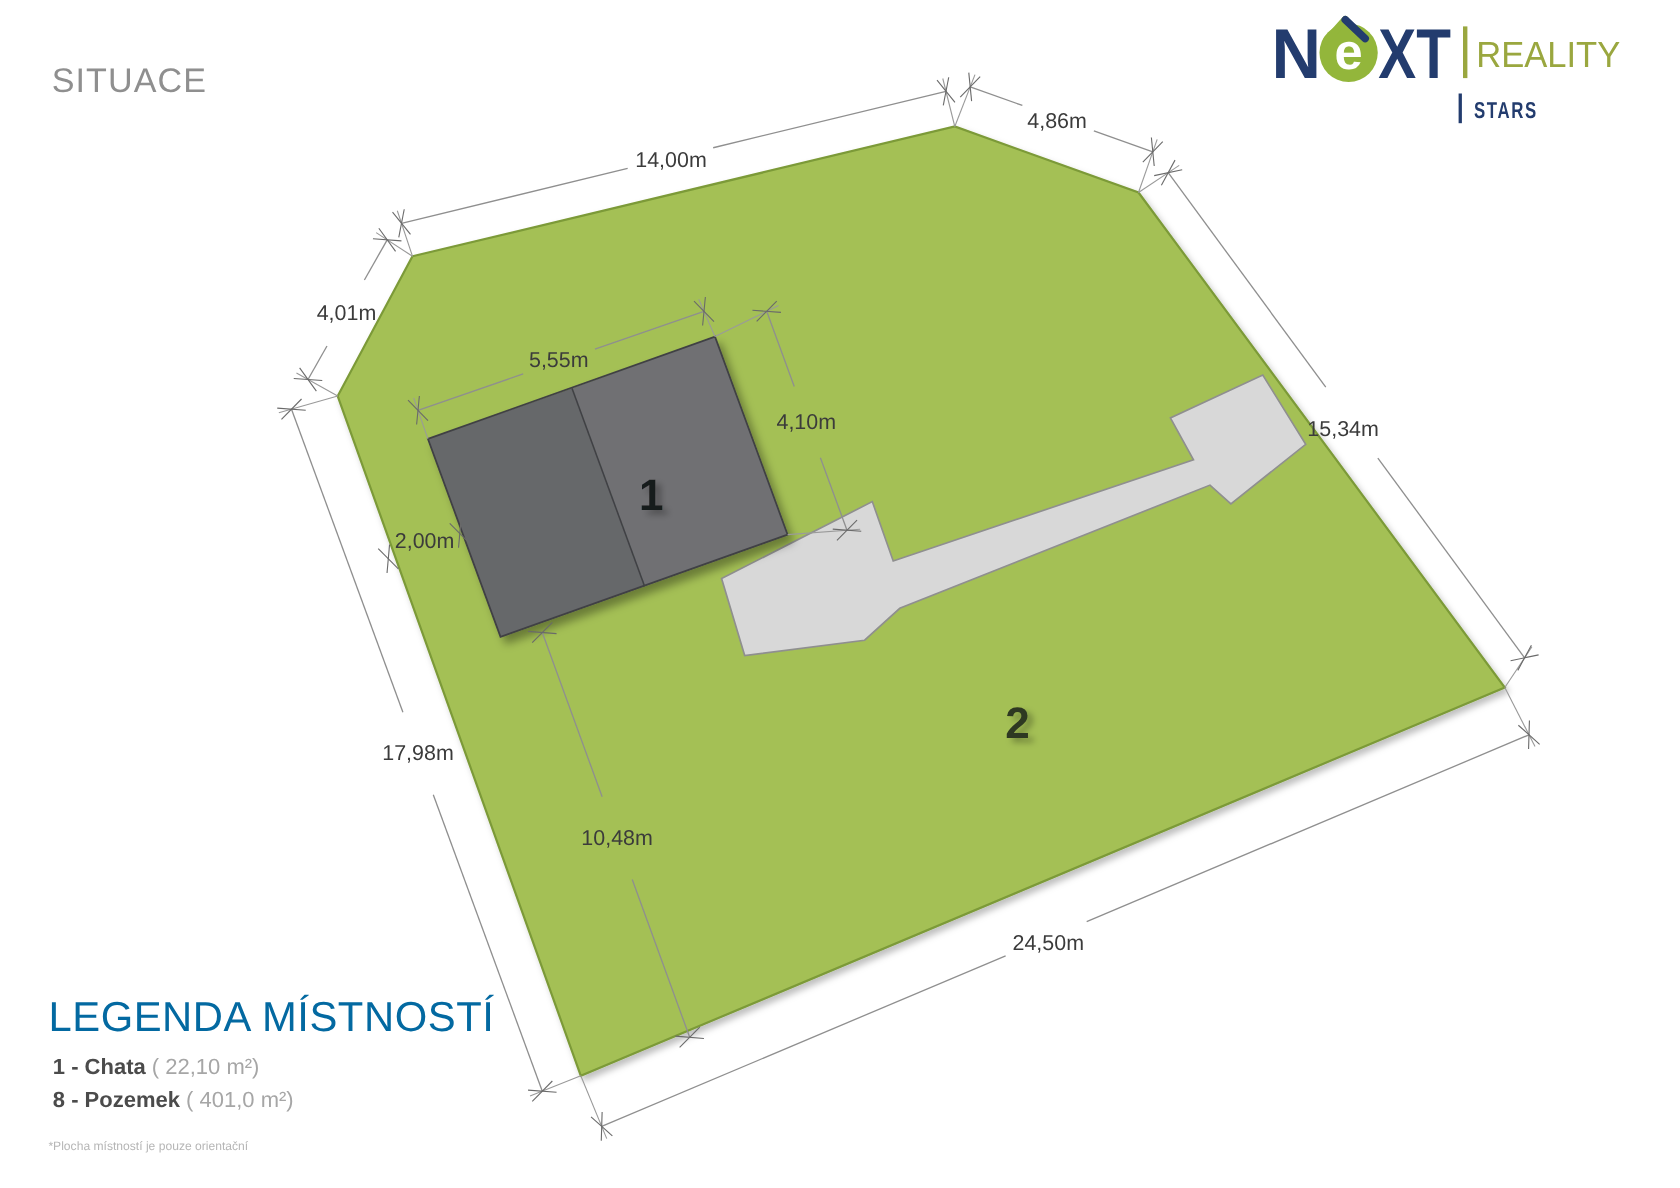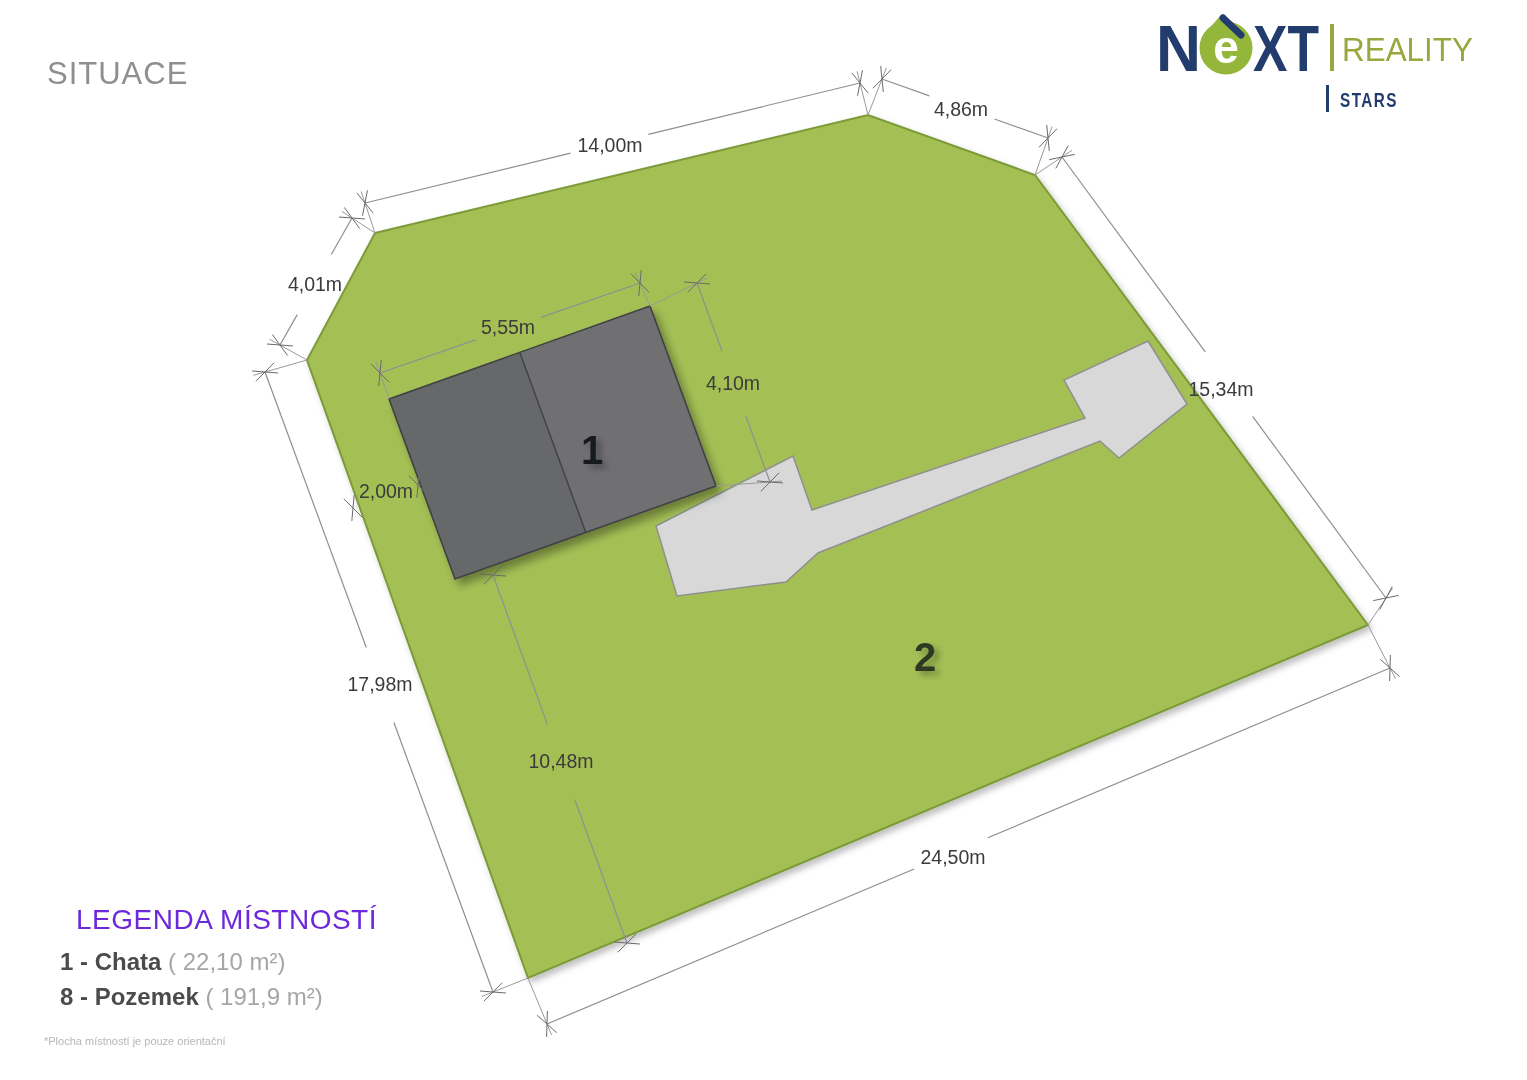--- a/index.html
+++ b/index.html
@@ -8,22 +8,22 @@
   #plan-svg{position:absolute;left:0;top:0;width:1527px;height:1080px;}
   .page-title{position:absolute;left:47px;top:56px;font-size:31px;color:#8f8f8f;letter-spacing:1px;}
   .logo{position:absolute;left:1143px;top:4px;}
   .lg-navy-big{font-family:"Liberation Sans",sans-serif;font-weight:bold;font-size:64px;fill:#233c6e;}
   .lg-e{font-family:"Liberation Sans",sans-serif;font-weight:bold;font-size:46px;fill:#ffffff;text-anchor:middle;}
   .lg-hat-green{stroke:#93b63b;stroke-width:7;stroke-linecap:round;fill:none;}
   .lg-hat-navy{stroke:#233c6e;stroke-width:7;stroke-linecap:round;fill:none;}
   .lg-reality{font-family:"Liberation Sans",sans-serif;font-weight:400;font-size:33px;fill:#9aa73f;}
   .lg-stars{font-family:"Liberation Sans",sans-serif;font-weight:bold;font-size:21px;fill:#233c6e;letter-spacing:2px;}
   .legend{position:absolute;left:44px;top:904px;}
-  .legend-title{font-size:28px;color:#6d28d9;letter-spacing:.5px;margin-bottom:12px;margin-left:32px;}
-  .legend-item{font-size:24px;margin:7px 0 7px 16px;}
+  .legend-title{font-size:38px;color:#0369a1;letter-spacing:.5px;margin-bottom:12px;}
+  .legend-item{font-size:20px;margin:7px 0 7px 4px;}
   .li-bold{font-weight:bold;color:#4b4b4b;}
   .li-area{color:#a6a6a6;}
   .footnote{margin-top:24px;margin-left:0;font-size:11px;color:#b6b6b6;}
 </style>
 </head>
 <body>
 
 <div class="page">
 
   <div class="page-title">SITUACE</div>
@@ -150,18 +150,18 @@
     <rect x="1326" y="85" width="3" height="27" fill="#233c6e"></rect>
     <text class="lg-stars" x="1340" y="107" textLength="58" lengthAdjust="spacingAndGlyphs">STARS</text>
   </svg>
 
   <div class="legend">
     <div class="legend-title">LEGENDA MÍSTNOSTÍ</div>
     <div class="legend-item">
       <span class="li-bold">1 - Chata</span><span class="li-area"> ( 22,10 m²)</span>
     </div>
     <div class="legend-item">
-      <span class="li-bold">8 - Pozemek</span><span class="li-area"> ( 191,9 m²)</span>
+      <span class="li-bold">8 - Pozemek</span><span class="li-area"> ( 401,0 m²)</span>
     </div>
     <div class="footnote">*Plocha místností je pouze orientační</div>
   </div>
 
 </div>
 
 </body></html>

